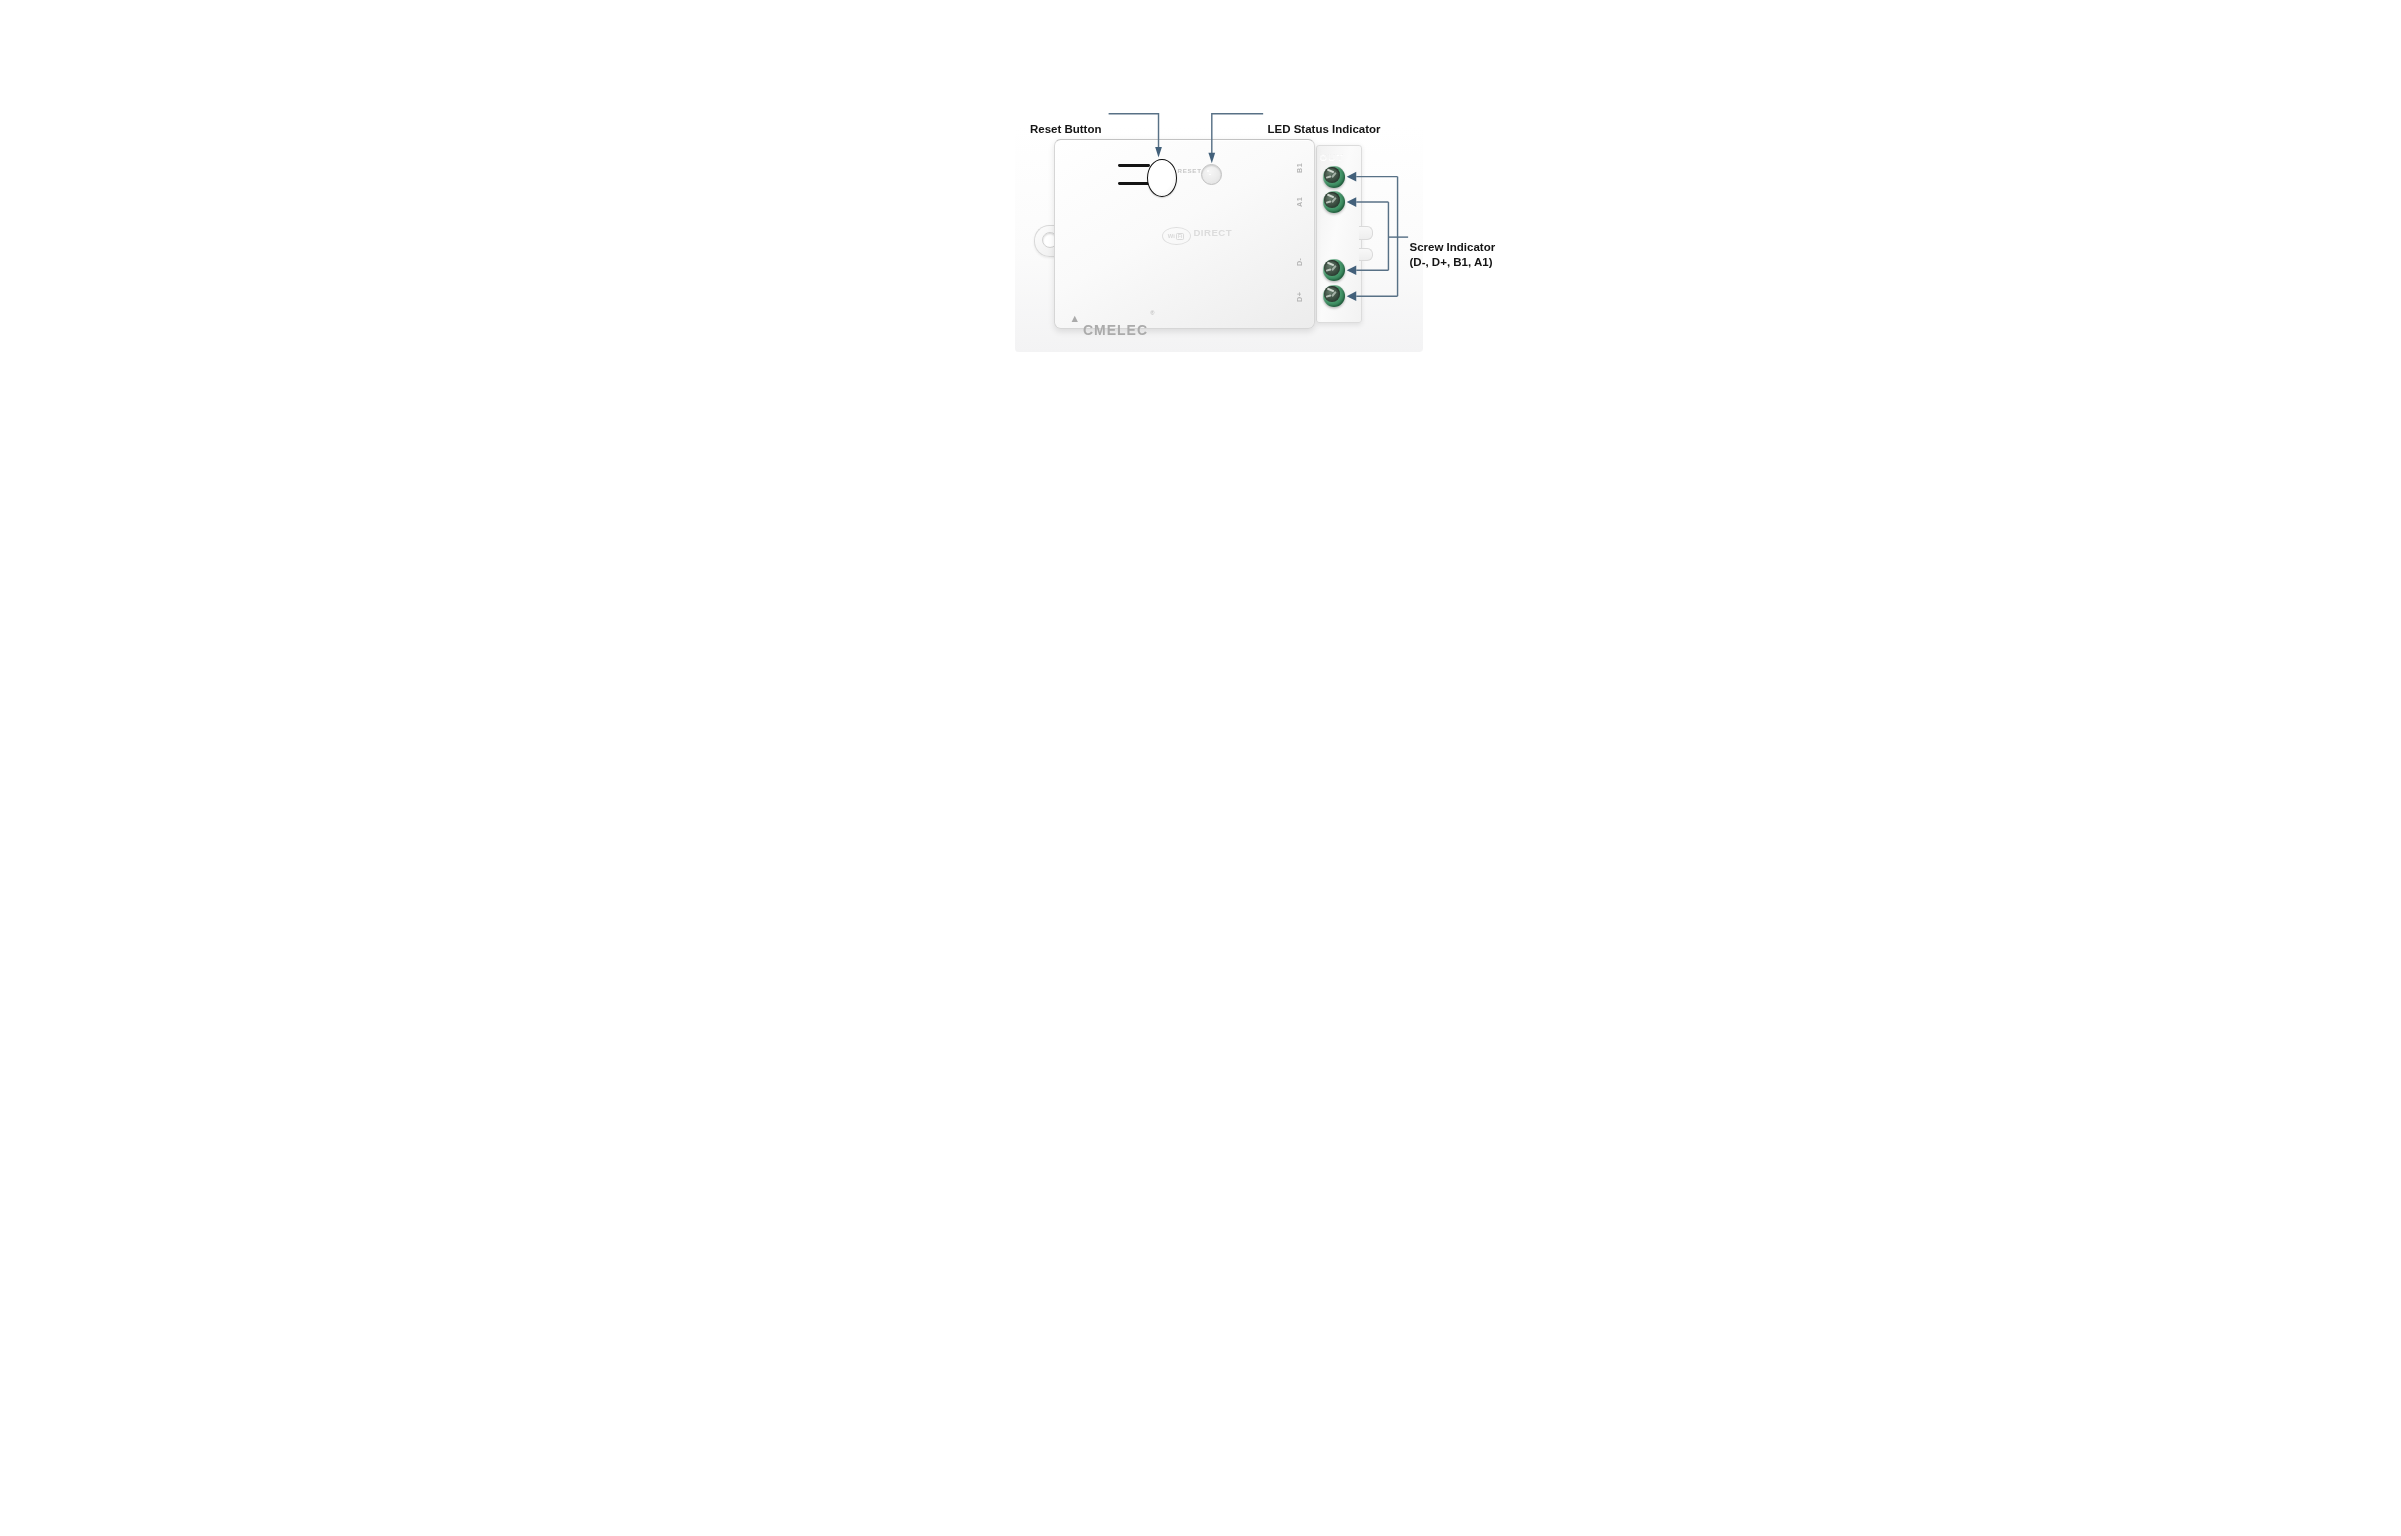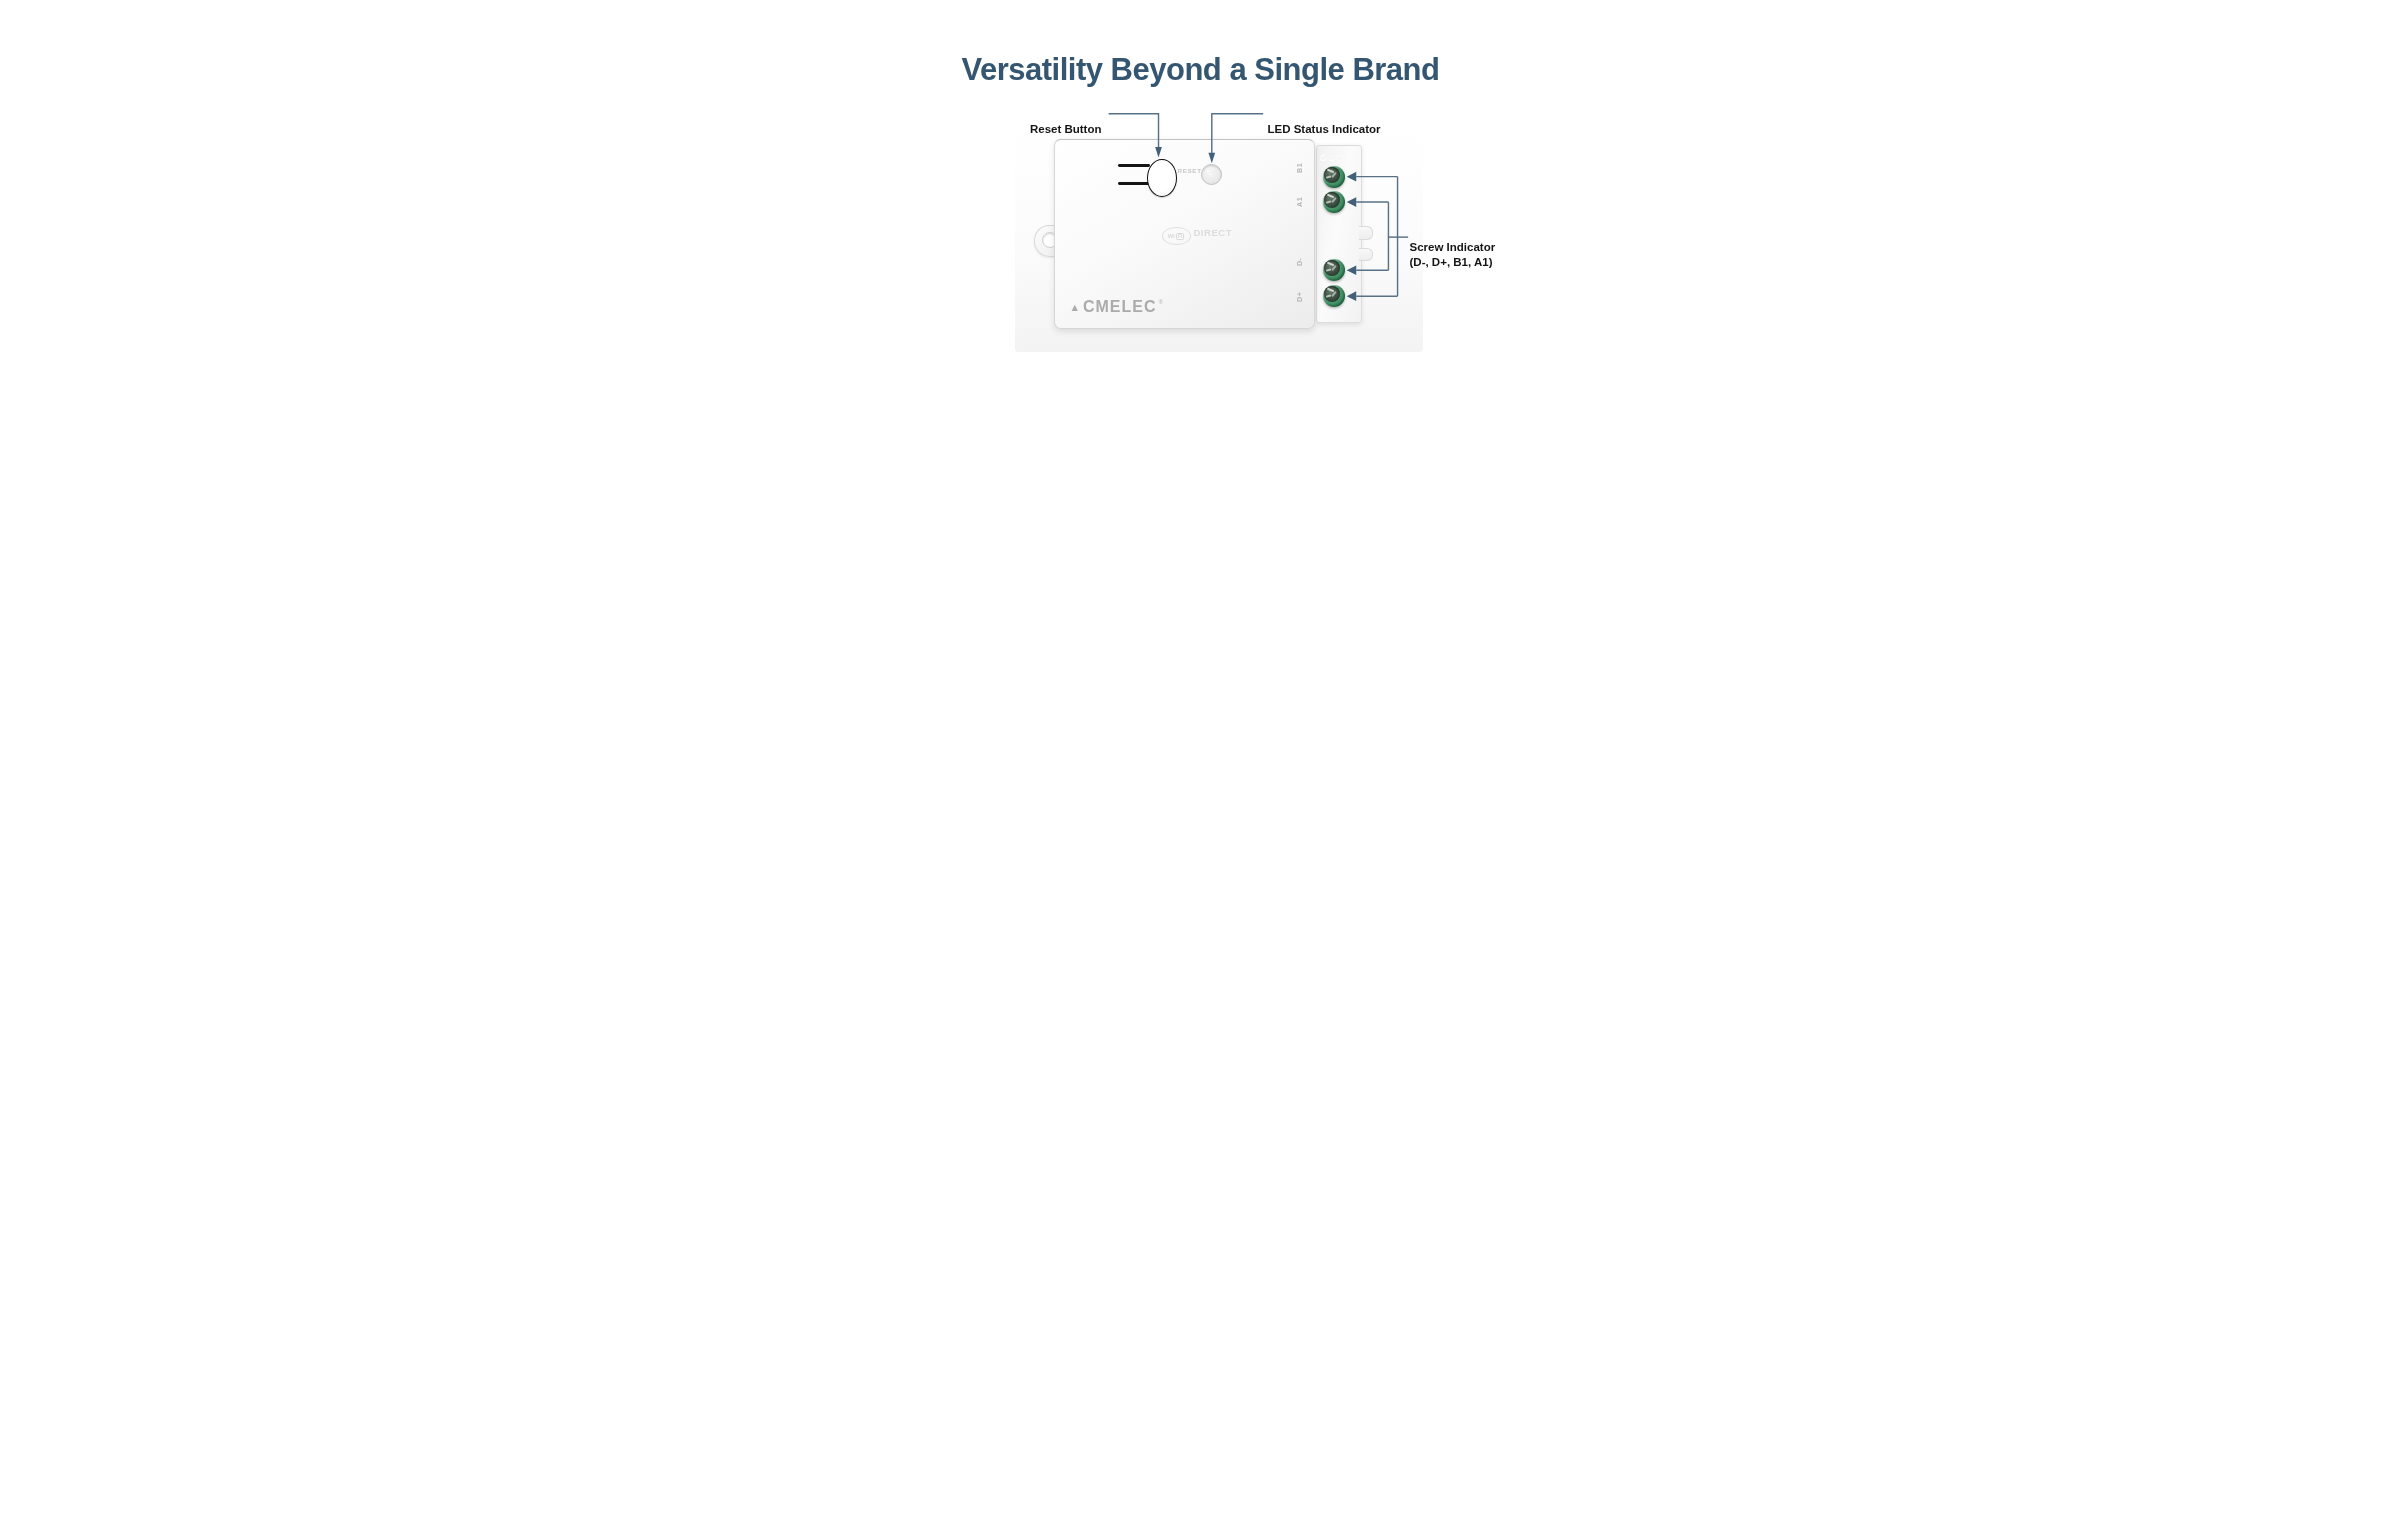--- a/index.html
+++ b/index.html
@@ -75,31 +75,30 @@
   
   .wifi{position:absolute;left:305px;top:227px;display:flex;gap:2.9px;color:#d9d9d9;}
   .wifi .oval{width:27px;height:16.3px;border:1px solid #dedede;border-radius:50%;
        display:flex;align-items:center;justify-content:center;gap:1px;}
   .wifi .wi{font-size:5.8px;font-weight:700;}
   .wifi .fi{font-size:4.8px;font-weight:700;border:0.5px solid #dadada;border-radius:1.4px;padding:0 1px;}
   .wifi .direct{font-size:9.6px;font-weight:700;letter-spacing:0.5px;color:#dcdcdc;}
   
   .brand{position:absolute;left:213px;top:298px;display:flex;align-items:center;color:#ababab;}
   .brand .mark{font-size:10.6px;line-height:1;margin-right:2.9px;}
-  .brand .name{font-size:16px;font-weight:700;letter-spacing:1px;}
+  .brand .name{font-size:14px;font-weight:700;letter-spacing:1px;margin-top:24px;}
   .brand .reg{font-size:5.3px;color:#b0b0b0;margin-left:2.4px;transform:translateY(-4.8px);}
   
   .overlay{position:absolute;left:0;top:0;pointer-events:none;}
 </style>
 </head>
 <body>
 
 <div class="stage">
 
-  <h1 class="title">Versatility Beyond a Single Brand</h1>
 
   <div class="backdrop"></div>
 
   <div class="ear"></div>
   <div class="ear-hole"></div>
   <div class="tblock"></div>
   <div class="prong prong1"></div>
   <div class="prong prong2"></div>
   <div class="body"></div>
 

